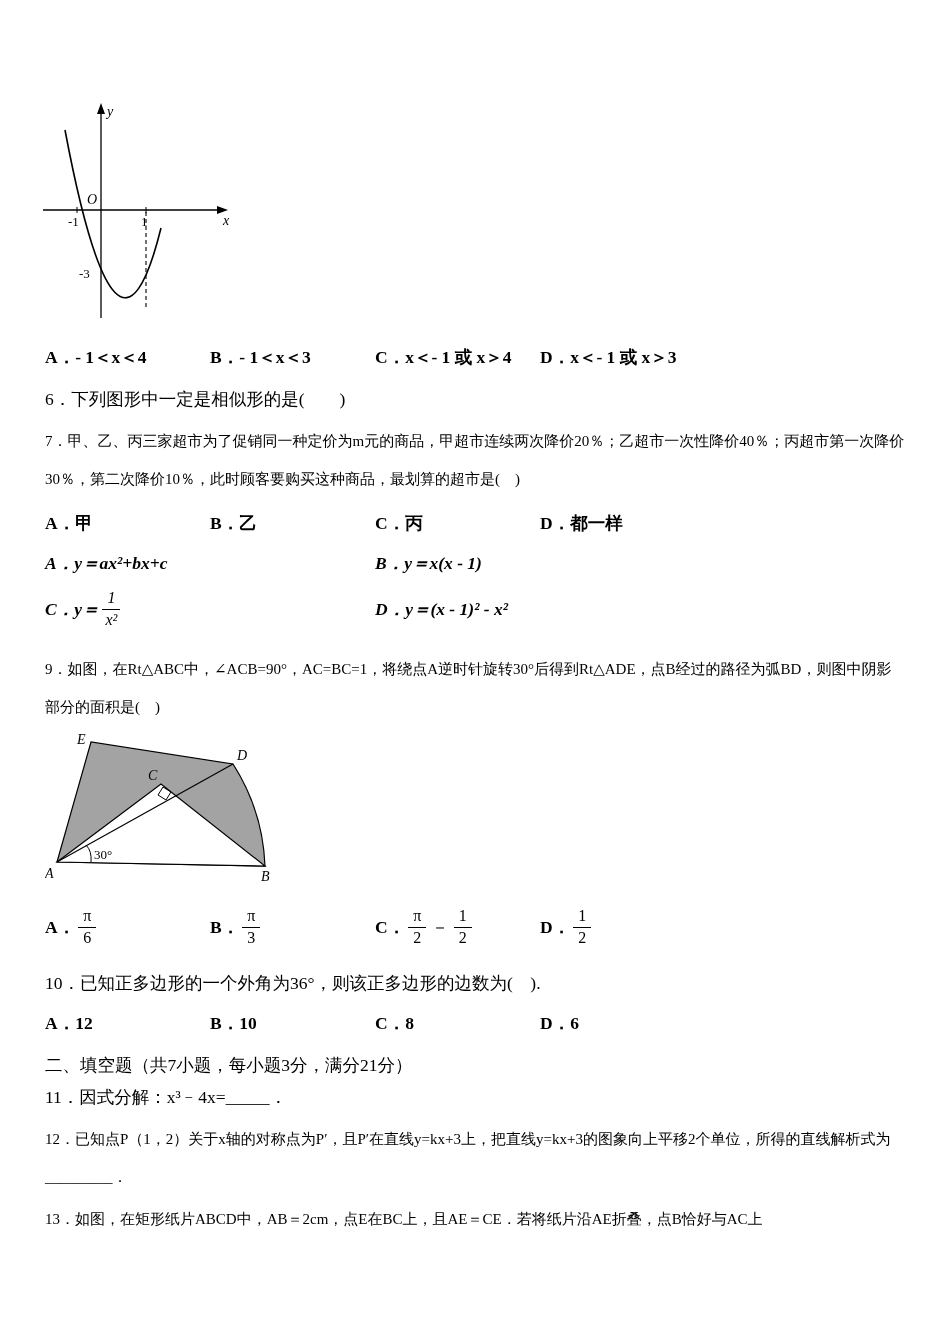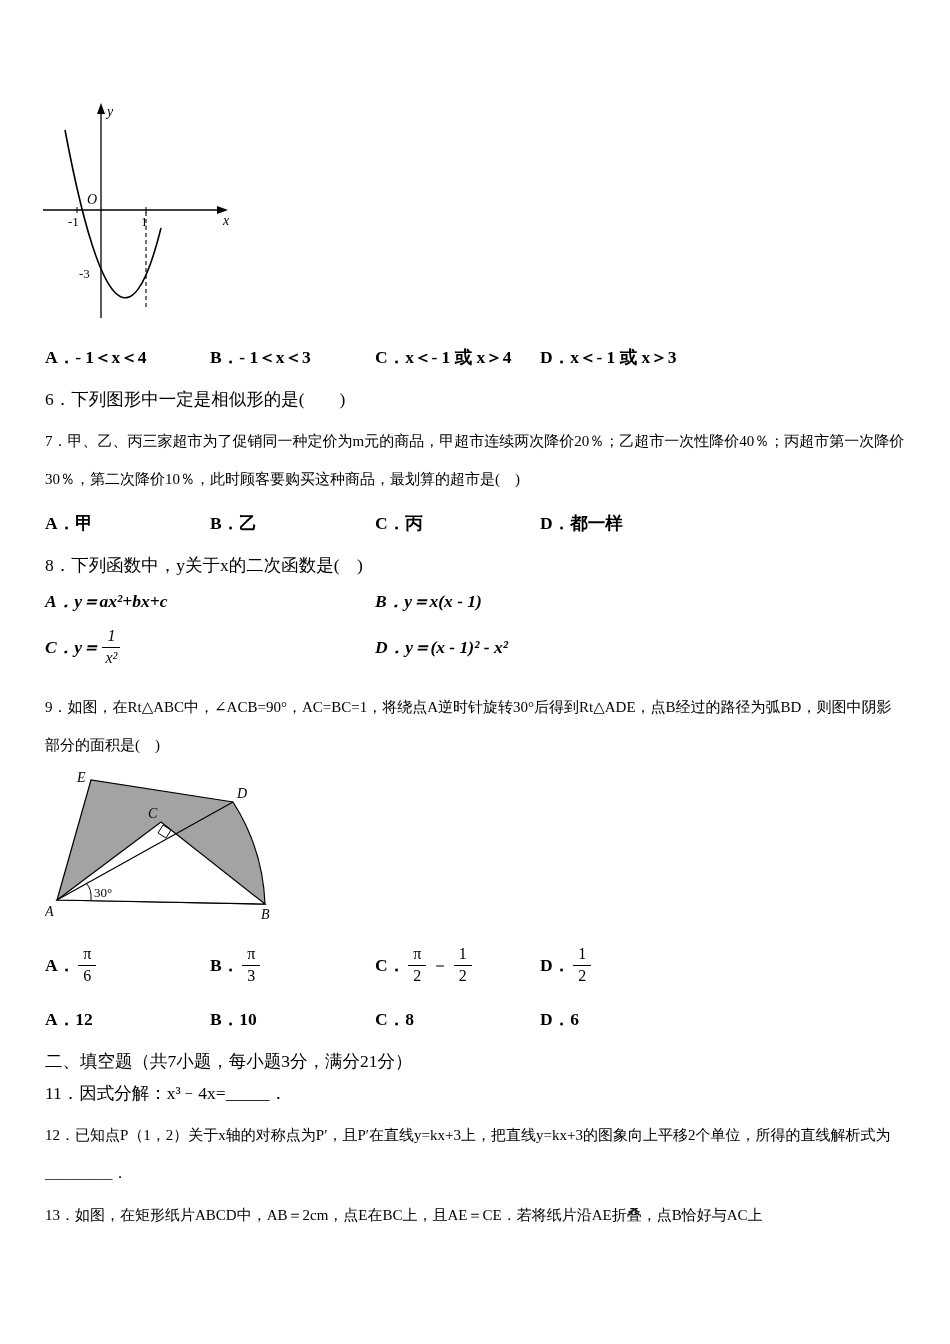--- a/index.html
+++ b/index.html
@@ -65,21 +65,20 @@
   <p class="stem1">6．下列图形中一定是相似形的是(　　)</p>
 
   <p class="stem">7．甲、乙、丙三家超市为了促销同一种定价为m元的商品，甲超市连续两次降价20％；乙超市一次性降价40％；丙超市第一次降价30％，第二次降价10％，此时顾客要购买这种商品，最划算的超市是(　)</p>
   <div class="opts4">
     <div>A．甲</div>
     <div>B．乙</div>
     <div>C．丙</div>
     <div>D．都一样</div>
   </div>
 
-  <p class="stem1">8．下列函数中，y关于x的二次函数是(　)</p>
   <div class="opts2">
     <div>A．y＝ax²+bx+c</div>
     <div>B．y＝x(x - 1)</div>
   </div>
   <div class="opts2 fracrow">
     <div>
       <span>C．y＝</span>
       <span class="frac">
         <span class="num">1</span>
         <span class="den">x²</span>
@@ -141,20 +140,21 @@
     </div>
     <div>
       <span>D．</span>
       <span class="frac">
         <span class="num">1</span>
         <span class="den">2</span>
       </span>
     </div>
   </div>
 
+  <p class="stem1">10．已知正多边形的一个外角为36°，则该正多边形的边数为(　).</p>
   <div class="opts4">
     <div>A．12</div>
     <div>B．10</div>
     <div>C．8</div>
     <div>D．6</div>
   </div>
 
   <p class="sech">二、填空题（共7小题，每小题3分，满分21分）</p>
 
   <p class="stem1">11．因式分解：x³﹣4x=_____．</p>

